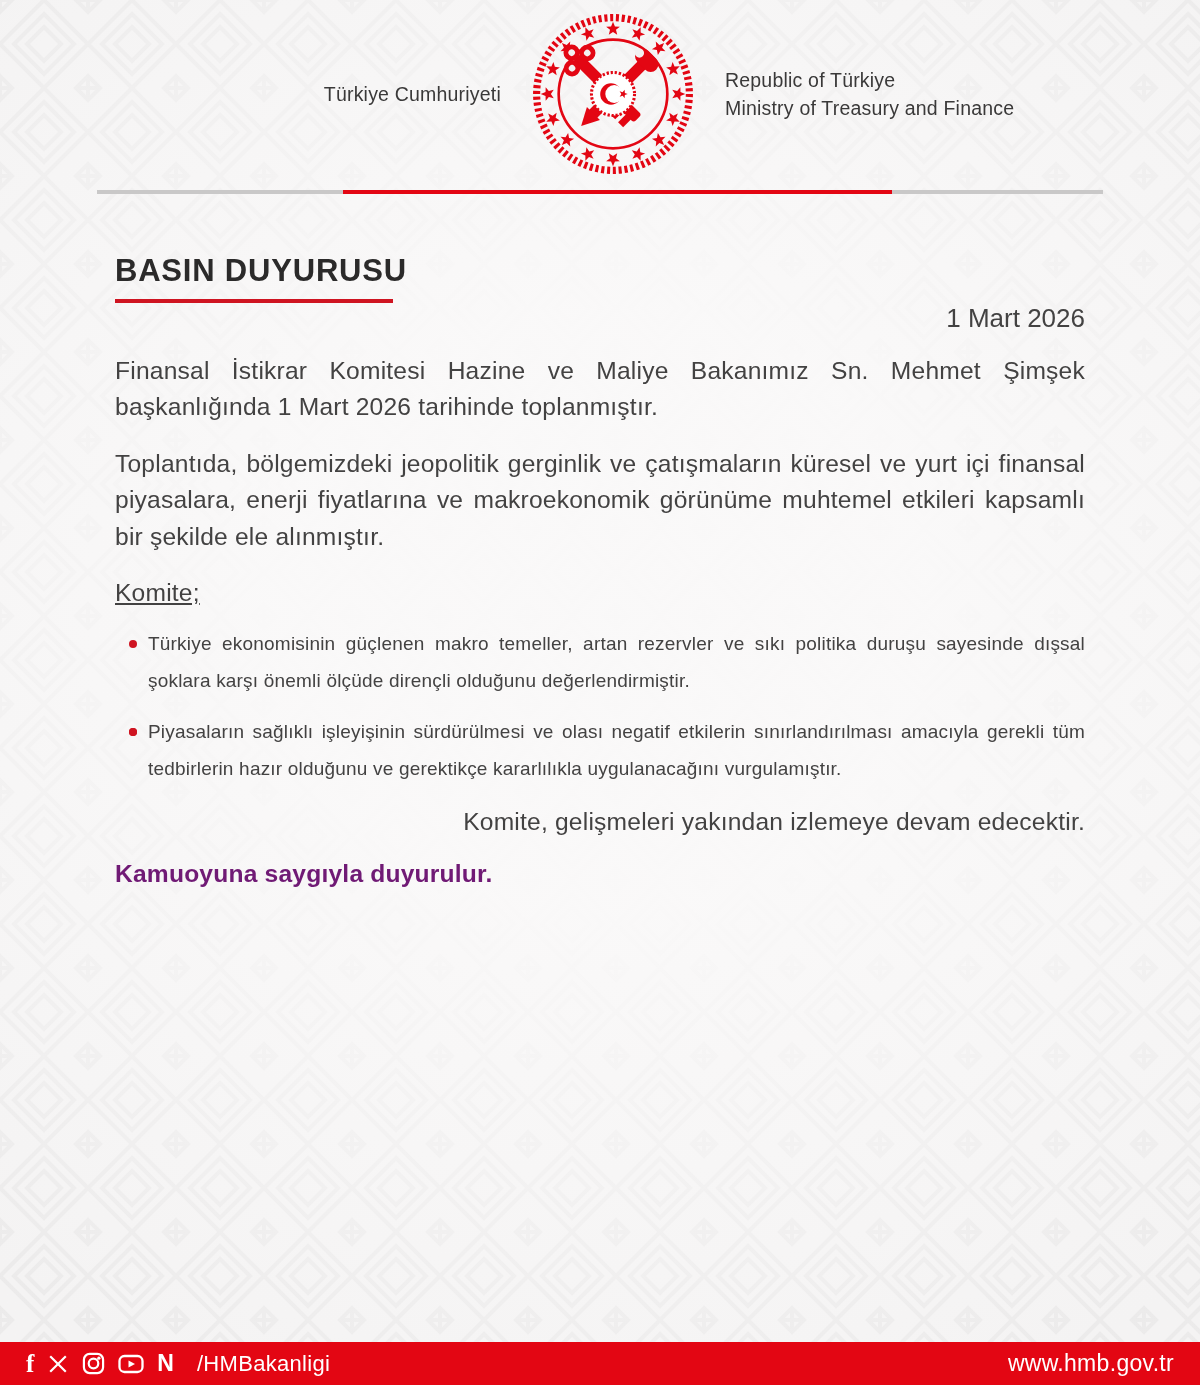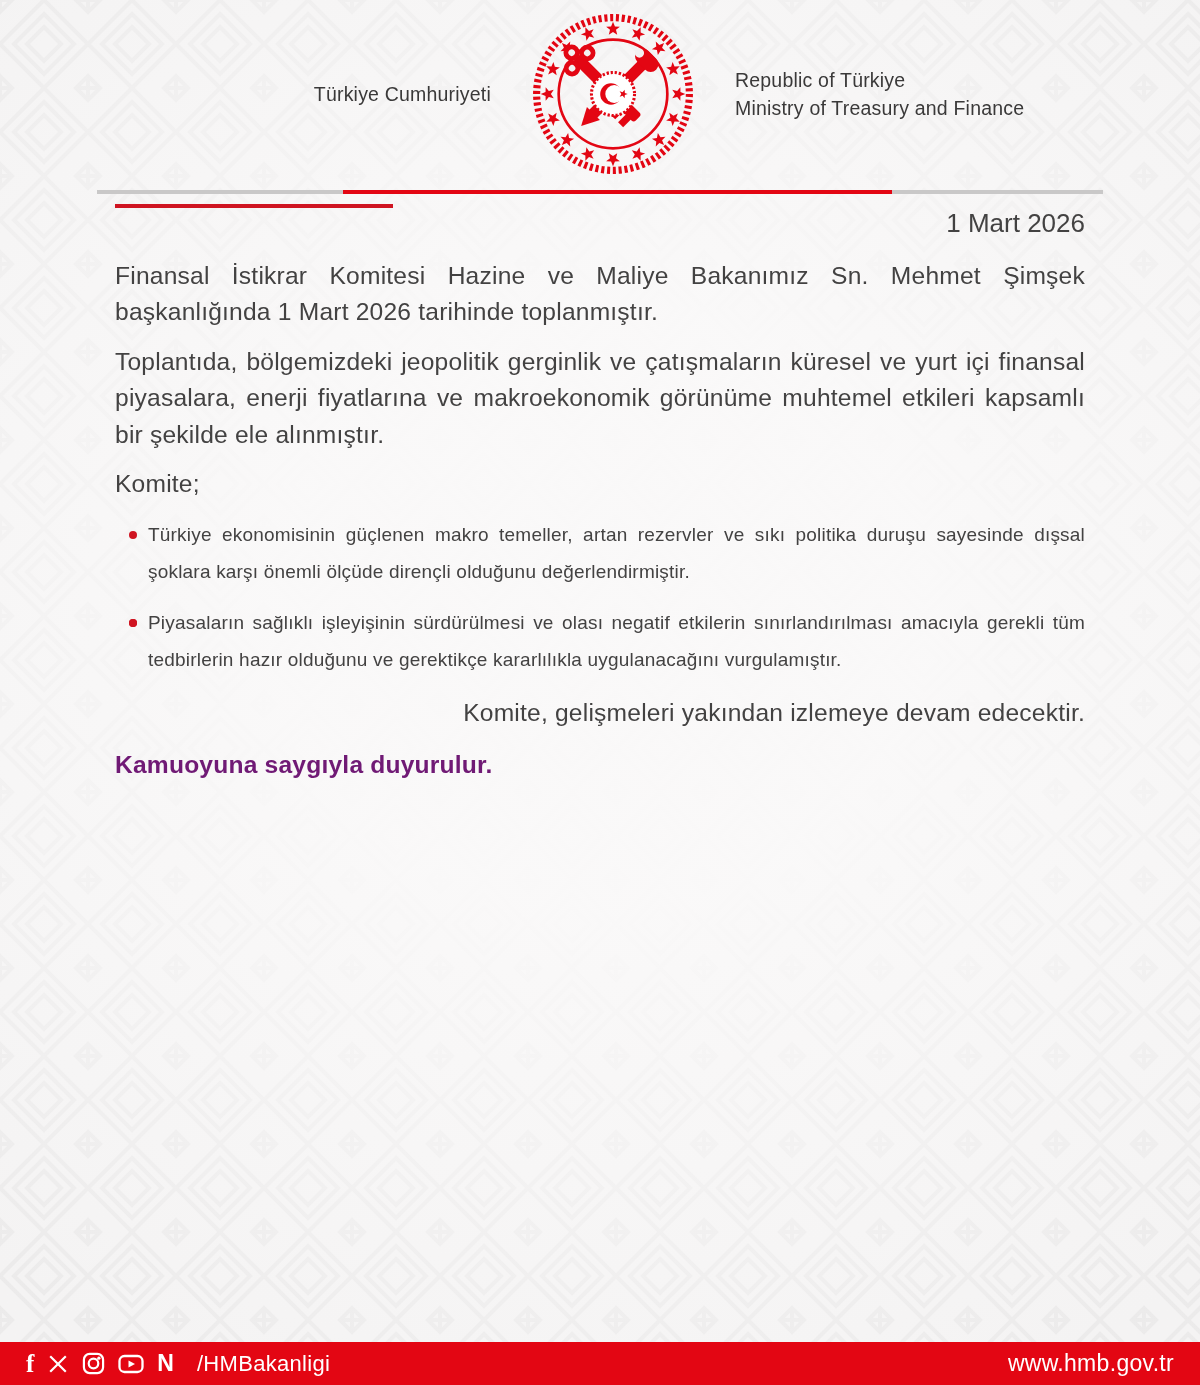--- a/index.html
+++ b/index.html
@@ -17,21 +17,21 @@
   .bg-fade {
     position:absolute; inset:0; z-index:1;
     background:radial-gradient(ellipse 78% 62% at 50% 44%,
       rgba(250,249,249,0.96) 35%, rgba(250,249,249,0.25) 100%);
   }
   .content { position:relative; z-index:2; height:100%; }
 
   
   .header {
     display:flex; align-items:center; justify-content:center;
-    padding-top:12px; gap:40px;padding-left:26px;
+    padding-top:12px; gap:30px;padding-left:26px;
   }
   .org-name { font-size:19.5px; line-height:28px; color:#3a3939; letter-spacing:0.2px; }
   .org-left  { width:420px; text-align:right; }
   .org-right { width:420px; text-align:left; }
   .emblem { width:164px; height:164px; flex:0 0 auto; }
 
   .divider {
     height:4px; margin:14px 97px 0 97px;
     background:linear-gradient(to right,
       #c9c8c8 0%, #c9c8c8 24.5%,
@@ -43,25 +43,25 @@
   .doc { padding:0 115px; }
   .title {
     margin-top:59px;
     font-size:31px; font-weight:bold; letter-spacing:0.8px;
     color:#2b2a2a;
   }
   .title-underline { width:278px; height:4px; background:#cf1421; margin-top:10px; }
   .date { text-align:right; font-size:26px; color:#434242; }
 
   .para {
-    margin-top:13px; font-size:24.6px; line-height:36.4px;
+    margin-top:20px; font-size:24.6px; line-height:36.4px;
     text-align:justify; color:#434242; letter-spacing:0.2px;
   }
   .para.first { margin-top:19px; }
-  .para.lead { text-align:left; }
+  .para.lead { text-align:left;text-decoration:underline; }
 
   .bullets { margin-top:2px; }
   .bullet-item { position:relative; padding-left:33px; margin-top:15px;
     font-size:19px; line-height:36.4px; text-align:justify; color:#434242; letter-spacing:0.2px; }
   .bullet-dot {
     position:absolute; left:14px; top:14px;
     width:8px; height:8px; border-radius:50%; background:#cf1421;
   }
   .closing { margin-top:17px; text-align:right; }
   .signoff { margin-top:20px; font-size:24.6px; font-weight:bold; color:#701a75; letter-spacing:0.2px; }
@@ -163,20 +163,21 @@
 
       <div class="org-name org-right">
         <div>Republic of Türkiye</div>
         <div>Ministry of Treasury and Finance</div>
       </div>
     </div>
 
     <div class="divider"></div>
 
     <div class="doc">
+      <div class="title">BASIN DUYURUSU</div>
       <div class="title-underline"></div>
 
       <div class="date">1 Mart 2026</div>
 
       <p class="para first">Finansal İstikrar Komitesi Hazine ve Maliye Bakanımız Sn. Mehmet Şimşek başkanlığında 1 Mart 2026 tarihinde toplanmıştır.</p>
       <p class="para">Toplantıda, bölgemizdeki jeopolitik gerginlik ve çatışmaların küresel ve yurt içi finansal piyasalara, enerji fiyatlarına ve makroekonomik görünüme muhtemel etkileri kapsamlı bir şekilde ele alınmıştır.</p>
       <p class="para lead">Komite;</p>
 
       <div class="bullets">
         <div class="bullet-item">

